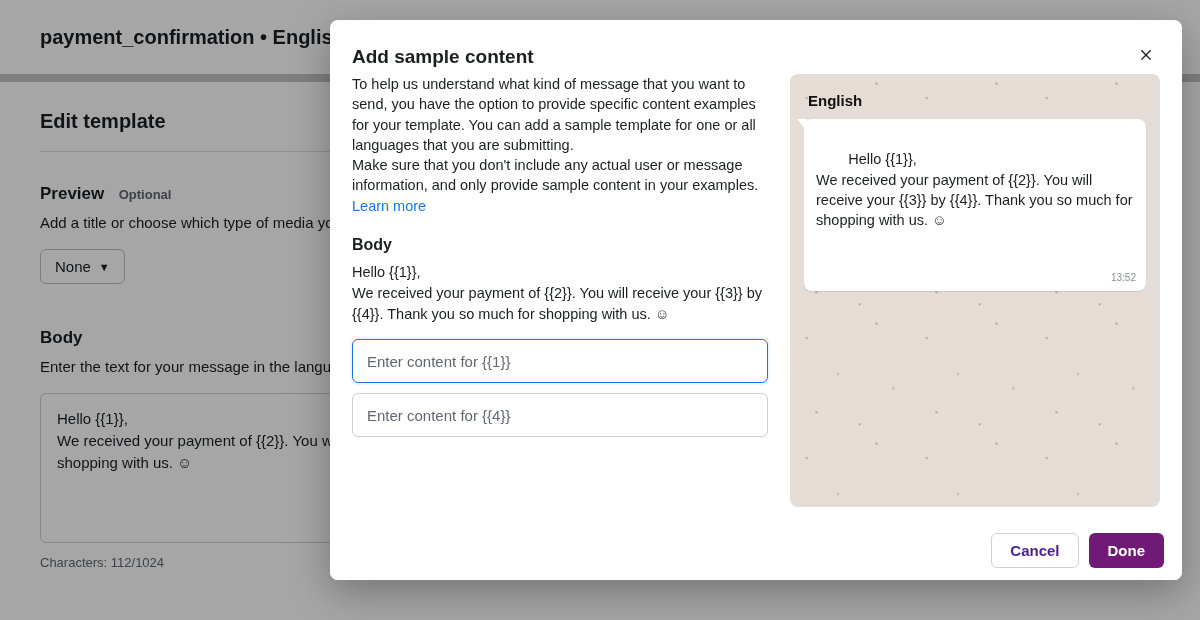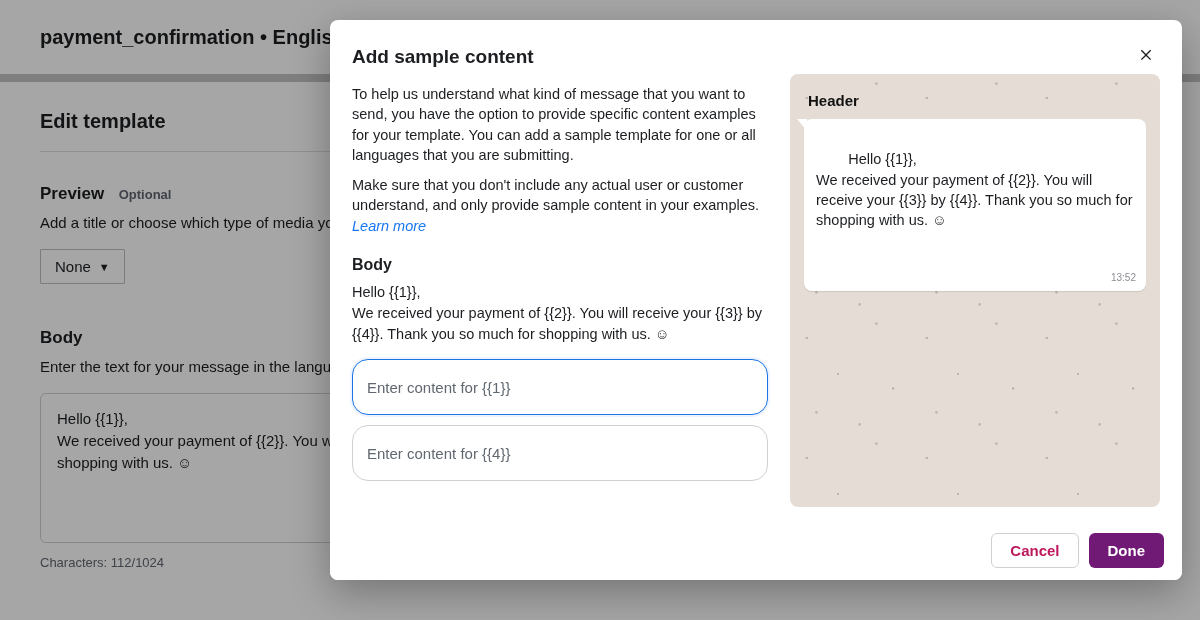--- a/index.html
+++ b/index.html
@@ -9,62 +9,62 @@
   .page { position: absolute; inset: 0; background: #fff; }
   .page .crumb-bar { height: 74px; display: flex; align-items: center; padding: 0 40px; background: #fff; }
   .page .crumb-bar h1 { font-size: 20px; font-weight: 700; color: #1c1e21; }
   .page .thin-bar { height: 8px; background: #555; opacity: .35; }
   .page-content { padding: 28px 40px; }
   .page-content h2 { font-size: 20px; font-weight: 700; margin-bottom: 18px; }
   .page-content hr { border: none; border-top: 1px solid #dadde1; margin-bottom: 32px; }
   .section-label { font-size: 17px; font-weight: 700; display: inline-block; }
   .optional-tag { font-size: 13px; font-weight: 700; color: #606770; margin-left: 10px; }
   .section-desc { font-size: 15px; color: #1c1e21; margin-top: 10px; }
-  .select-none { margin-top: 18px; display: inline-flex; align-items: center; gap: 8px; border: 1px solid #bcc0c4; border-radius: 1px; padding: 8px 14px; font-size: 15px; background: #fff; }
+  .select-none { margin-top: 18px; display: inline-flex; align-items: center; gap: 8px; border: 1px solid #bcc0c4; border-radius: 6px; padding: 8px 14px; font-size: 15px; background: #fff; }
   .select-none .chev { font-size: 11px; }
   .body-section { margin-top: 44px; }
   .body-textarea { margin-top: 18px; width: 660px; height: 150px; border: 1px solid #ced0d4; border-radius: 6px; padding: 14px 16px; font-size: 15px; line-height: 1.45; color: #1c1e21; background: #fff; white-space: pre-wrap; }
   .char-count { font-size: 13px; color: #606770; margin-top: 12px; }
 
   
   .scrim { position: absolute; inset: 0; background: rgba(0,0,0,0.35); }
   .modal { position: absolute; top: 20px; left: 330px; width: 852px; height: 560px; background: #fff; border-radius: 8px; box-shadow: 0 12px 40px rgba(0,0,0,.3); display: flex; flex-direction: column; overflow: hidden; }
   .modal-head { display: flex; align-items: flex-end; justify-content: space-between; padding: 20px 22px 6px 22px; }
   .modal-head h3 { font-size: 19px; font-weight: 700; }
   .close-x { width: 28px; height: 28px; display: flex; align-items: center; justify-content: center; cursor: pointer; border-radius: 50%; }
   .close-x svg { width: 16px; height: 16px; }
   .modal-body { display: flex; flex: 1; padding: 0 22px 14px 22px; gap: 22px; overflow: hidden; }
   .modal-left { flex: 1 1 0; min-width: 0; }
-  .modal-left p { font-size: 14.5px; line-height: 1.4; color: #1c1e21; margin-top: 10px; }
-  .modal-left a { color: #1877f2; text-decoration: none; font-style: italic; }
+  .modal-left p { font-size: 14.5px; line-height: 1.4; color: #1c1e21; }
+  .modal-left a { color: #1877f2; text-decoration: none; }
   .modal-left h4 { font-size: 16px; font-weight: 700; margin-top: 20px; }
   .body-preview { font-size: 14.5px; line-height: 1.45; margin-top: 8px; white-space: pre-wrap; }
   .inputs { margin-top: 14px; display: flex; flex-direction: column; gap: 10px; }
-  .inputs input { width: 100%; height: 56px; border: 1px solid #ced0d4; border-radius: 16px; padding: 5px 14px; font-size: 15px; color: #1c1e21; outline: none; }
+  .inputs input { width: 100%; height: 44px; border: 1px solid #ced0d4; border-radius: 6px; padding: 5px 14px; font-size: 15px; color: #1c1e21; outline: none; }
   .inputs input::placeholder { color: #606770; }
   .inputs input.focused { border: 1.5px solid #1b74e4; box-shadow: 0 0 0 2px rgba(27,116,228,.08); }
 
   .modal-right { width: 370px; flex: none; border-radius: 8px; position: relative; overflow: hidden; background: #e5ddd5; }
   .modal-right .pattern { position: absolute; inset: 0; opacity: .17; background:
       radial-gradient(circle at 14% 20%, #000 1px, transparent 1.6px),
       radial-gradient(circle at 72% 8%,  #000 1px, transparent 1.6px),
       radial-gradient(circle at 40% 50%, #000 1px, transparent 1.6px),
       radial-gradient(circle at 86% 62%, #000 1px, transparent 1.6px),
       radial-gradient(circle at 22% 82%, #000 1px, transparent 1.6px),
       radial-gradient(circle at 58% 92%, #000 1px, transparent 1.6px);
     background-size: 120px 120px;
   }
   .preview-label { position: relative; font-weight: 700; font-size: 15px; padding: 18px 18px 10px 18px; color: #111; }
   .bubble { position: relative; margin: 0 14px; background: #fff; border-radius: 8px; padding: 10px 12px 20px 12px; font-size: 14.5px; line-height: 1.4; box-shadow: 0 1px 1px rgba(0,0,0,.1); white-space: pre-wrap; }
   .bubble::before { content: ""; position: absolute; left: -7px; top: 0; width: 0; height: 0; border-top: 0 solid transparent; border-right: 10px solid #fff; border-bottom: 12px solid transparent; }
   .bubble .ts { position: absolute; right: 10px; bottom: 6px; font-size: 10px; color: #8a8d91; }
 
   .modal-foot { display: flex; justify-content: flex-end; align-items: center; gap: 10px; padding: 12px 18px; background: #fff; }
   .btn { font-size: 15px; font-weight: 600; border-radius: 6px; padding: 8px 18px; cursor: pointer; border: 1px solid transparent; }
-  .btn-cancel { background: #fff; border-color: #ced0d4; color: #be185d; }
+  .btn-cancel { background: #fff; border-color: #ced0d4; color: #4c1d95; }
   .btn-done { background: #701a75; color: #fff; cursor: default; }
 </style>
 </head>
 <body>
 
 <div class="page">
   <div class="crumb-bar">
     <h1>payment_confirmation • English</h1>
   </div>
   <div class="thin-bar"></div>
@@ -99,34 +99,34 @@
       <svg viewBox="0 0 24 24">
           <path d="M18.3 5.71 12 12.01l-6.3-6.3-1.41 1.41 6.3 6.3-6.3 6.29 1.41 1.41 6.3-6.29 6.3 6.29 1.41-1.41-6.3-6.29 6.3-6.3z" fill="#1c1e21"></path>
         </svg>
     </div>
   </div>
 
   <div class="modal-body">
     <div class="modal-left">
       <p>To help us understand what kind of message that you want to send, you have the option to provide specific content examples for your template. You can add a sample template for one or all languages that you are submitting.</p>
       <p>
-        <span>Make sure that you don't include any actual user or customer understand, and only provide sample content in your examples. </span><a href="#">Learn more</a>
+        <span>Make sure that you don't include any actual user or message information, and only provide sample content in your examples. </span><a href="#">Learn more</a>
       </p>
       <h4>Body</h4>
       <div class="body-preview">Hello {{1}},
 We received your payment of {{2}}. You will receive your {{3}} by {{4}}. Thank you so much for shopping with us. ☺</div>
       <div class="inputs">
         <input class="focused" placeholder="Enter content for {{1}}" style="">
         <input placeholder="Enter content for {{4}}" style="">
       </div>
     </div>
 
     <div class="modal-right">
       <div class="pattern"></div>
-      <div class="preview-label">Header</div>
+      <div class="preview-label">English</div>
       <div class="bubble">
         <span>Hello {{1}},
 We received your payment of {{2}}. You will receive your {{3}} by {{4}}. Thank you so much for shopping with us. ☺</span>
         <span class="ts">13:52</span>
       </div>
     </div>
   </div>
 
   <div class="modal-foot">
     <button class="btn btn-cancel">Cancel</button>

